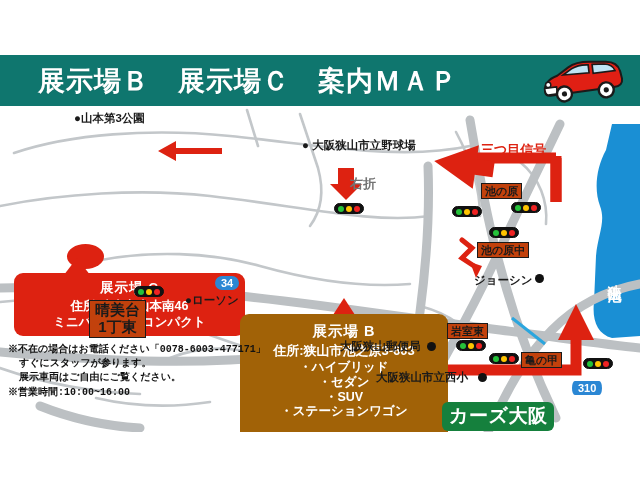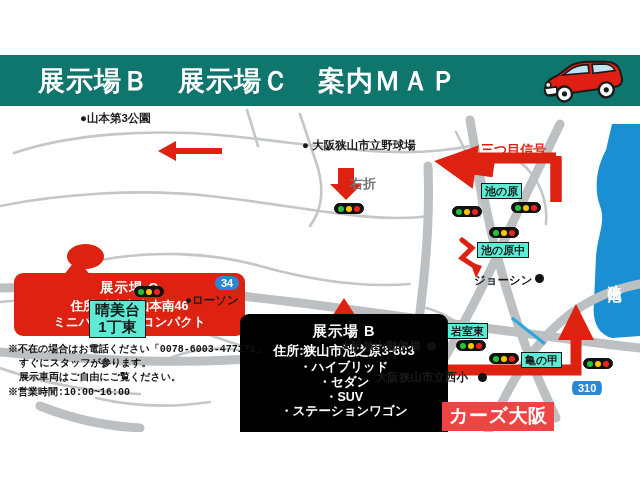--- a/index.html
+++ b/index.html
@@ -61,21 +61,21 @@
     font-size: 11.5px;
     font-weight: bold;
     color: #1a1a1a;
     white-space: nowrap;
     line-height: 1.1;
   }
 
   
   .xlabel {
     position: absolute;
-    background: #5eead4;
+    background: #c2410c;
     border: 1.6px solid #1a1a1a;
     color: #1a1a1a;
     font-size: 11px;
     font-weight: bold;
     padding: 1px 3px;
     white-space: nowrap;
     line-height: 1.12;
     text-align: center;
   }
   .xlabel.two { font-size: 15px; }
@@ -326,34 +326,34 @@
 
     <div id="marker-c" style="background: rgb(221, 34, 17);"></div>
     <div id="tail-c" class="tail" style="border-bottom-color: rgb(221, 34, 17);"></div>
     <div id="callout-c" class="callout" style="background: rgb(221, 34, 17);">
       <div class="c-title">展示場 C</div>
       <div class="c-addr">住所:狭山市山本南46</div>
       <div class="c-line">ミニバン・軽・コンパクト</div>
     </div>
 
     <div id="tail-b" class="tail" style="border-bottom-color: rgb(221, 34, 17);"></div>
-    <div id="callout-b" class="callout" style="background: #000000;">
+    <div id="callout-b" class="callout" style="background: #a16207;">
       <div class="c-title">展示場 B</div>
       <div class="c-addr">住所:狭山市池之原3-603</div>
       <div class="c-line">・ハイブリッド</div>
       <div class="c-line">・セダン</div>
       <div class="c-line">・SUV</div>
       <div class="c-line">・ステーションワゴン</div>
     </div>
 
-    <div id="label-kars" style="background: #ef4444;">カーズ大阪</div>
+    <div id="label-kars" style="background: #15803d; border-radius: 6px;">カーズ大阪</div>
 
     <div id="lake-label">狭山池</div>
 
-    <div class="poi" style="left:80px; top:6px;">●山本第3公園</div>
+    <div class="poi" style="left:74px; top:6px;">●山本第3公園</div>
     <div class="poi" style="left:302px; top:33px;">● 大阪狭山市立野球場</div>
     <div class="poi" style="left:185px; top:188px;">●ローソン</div>
     <div class="poi" style="left:474px; top:168px;">ジョーシン</div>
     <div class="dot" style="left:535px; top:168px;"></div>
     <div class="poi" style="left:340px; top:234px;">大阪狭山郵便局</div>
     <div class="dot" style="left:427px; top:236px;"></div>
     <div class="poi" style="left:376px; top:265px;">大阪狭山市立西小</div>
     <div class="dot" style="left:478px; top:267px;"></div>
 
     <div class="red-note" style="left: 481px; top: 35px; color: rgb(221, 34, 17);">三つ目信号</div>

